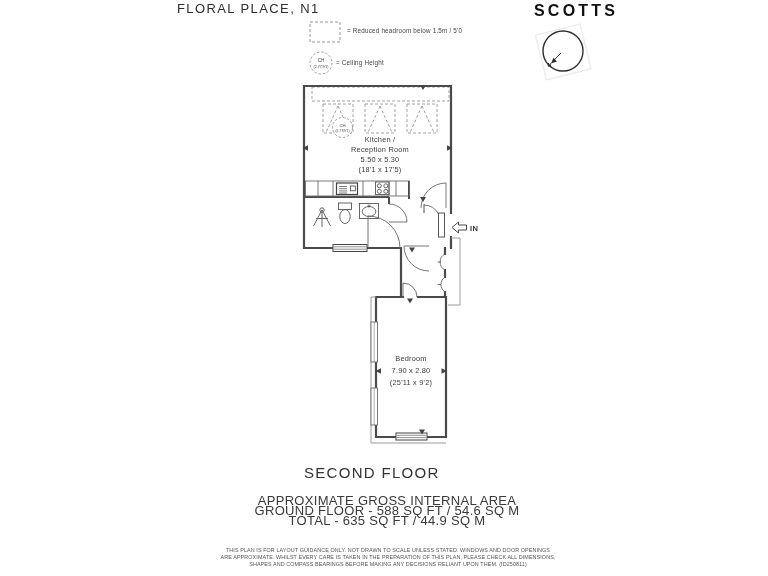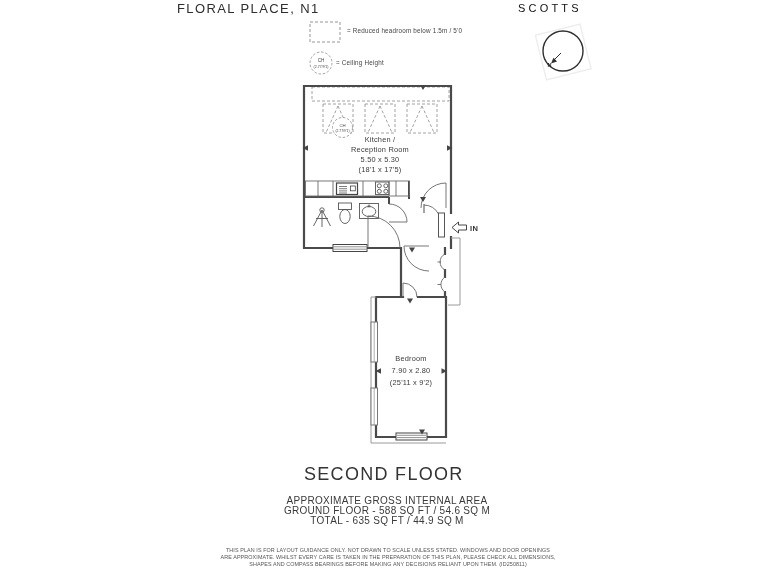--- a/index.html
+++ b/index.html
@@ -1,24 +1,24 @@
 <!DOCTYPE html>
 <html><head>
 <meta charset="utf-8">
 <style>
   html,body{margin:0;padding:0;background:#fff;}
   #page{position:relative;width:768px;height:576px;background:#ffffff;overflow:hidden;
         font-family:"Liberation Sans", sans-serif;}
   .abs{position:absolute;}
   .title{left:177px;top:1px;font-size:13px;letter-spacing:1.4px;color:#2e2e2e;font-weight:400;}
-  .brand{left:518px;top:2px;font-size:11px;font-weight:400;letter-spacing:3.2px;color:#111;}
+  .brand{left:534px;top:2px;font-size:16px;font-weight:700;letter-spacing:3.2px;color:#111;}
   .legend-line1{left:347px;top:27px;font-size:6.3px;color:#444;letter-spacing:0.2px;}
   .legend-line2{left:336px;top:59px;font-size:6.3px;color:#444;letter-spacing:0.2px;}
-  .floor-label{left:304px;top:464px;font-size:18px;letter-spacing:1.3px;color:#333;text-align:right;}
-  .areas{left:237px;top:496px;width:300px;text-align:center;font-size:10px;color:#3a3a3a;
+  .floor-label{left:304px;top:464px;font-size:15px;letter-spacing:1.3px;color:#333;text-align:right;}
+  .areas{left:237px;top:496px;width:300px;text-align:center;font-size:13px;color:#3a3a3a;
          letter-spacing:0.3px;line-height:10px;}
   .disclaimer{left:130px;top:547px;width:516px;text-align:center;font-size:5.4px;line-height:7px;
               color:#555;letter-spacing:0.1px;}
   svg{position:absolute;left:0;top:0;}
   svg text{font-family:"Liberation Sans", sans-serif;}
 </style>
 </head>
 <body>
 <div id="page">
 

